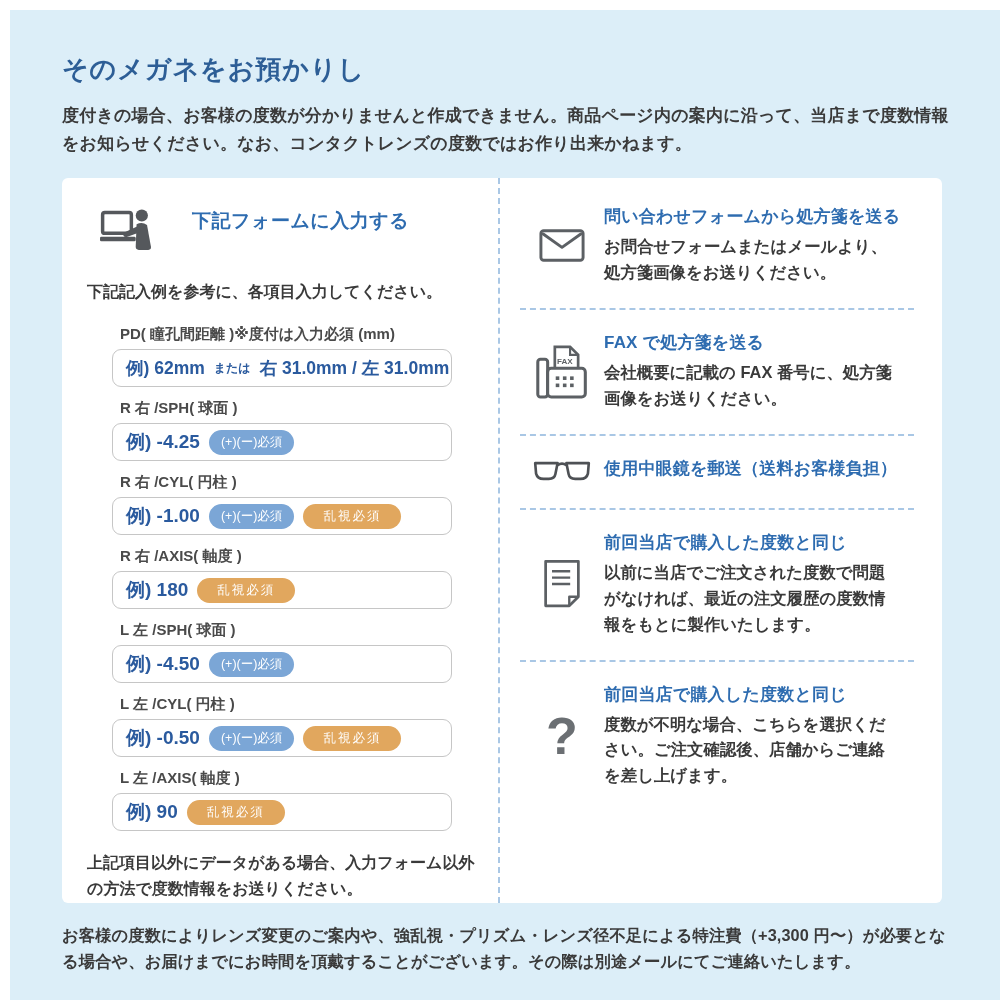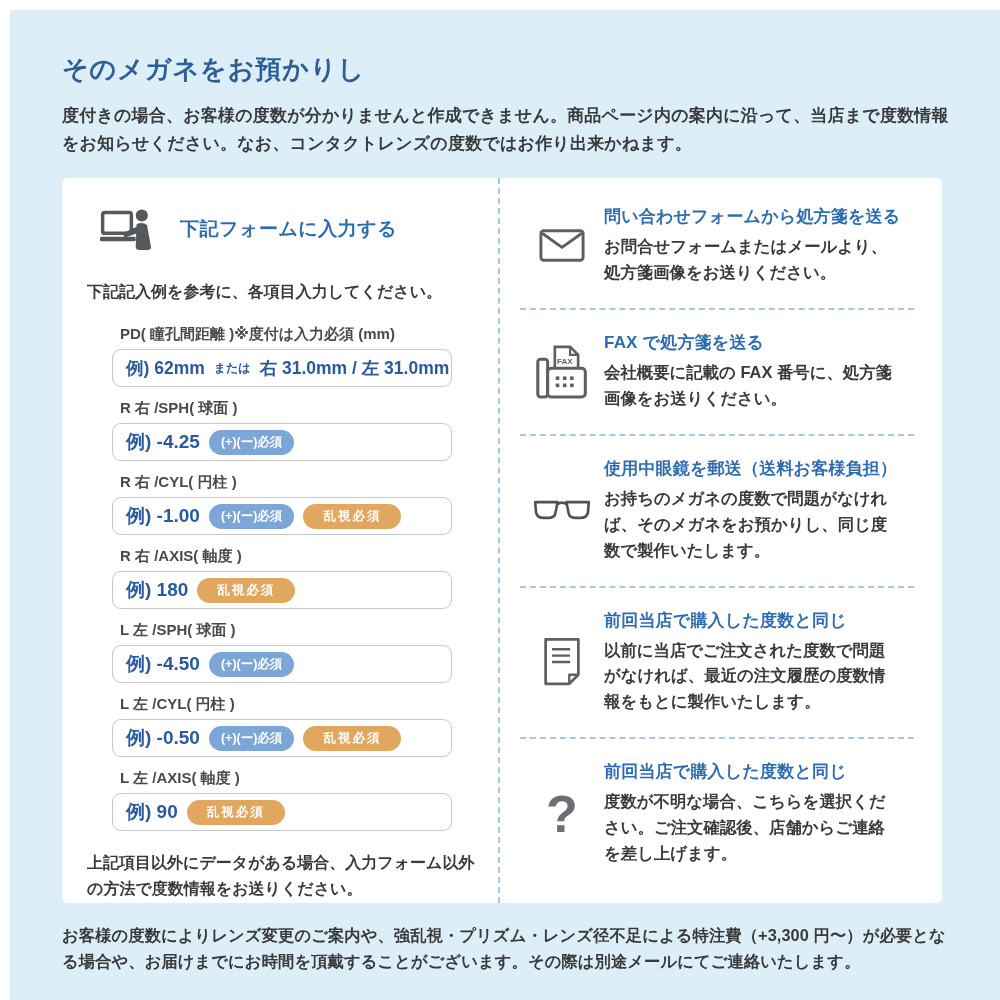--- a/index.html
+++ b/index.html
@@ -7,32 +7,32 @@
     font-family:"Liberation Sans","DejaVu Sans",sans-serif; }
   .panel { position:absolute; left:10px; top:10px; width:990px; height:990px;
     background:#dceef8; padding:42px 46px 0 52px; }
   .page-title { font-size:26px; font-weight:bold; color:#2d5e96; letter-spacing:1px; }
   .intro { margin-top:15px; width:888px; font-size:17px; line-height:1.62;
     color:#3a3a3a; font-weight:bold; letter-spacing:0.2px; }
   .card { margin-top:21px; width:880px; min-height:722px; background:#ffffff;
     border-radius:6px; display:flex; }
   
   .left-col { width:438px; border-right:2px dashed #a9c7e5; padding:30px 0 0 25px; }
-  .form-header { display:flex; align-items:center; gap:26px; margin-left:13px; }
+  .form-header { display:flex; align-items:flex-start; gap:38px; margin-left:13px; }
   .form-heading { font-size:19px; font-weight:bold; color:#2e6cb0; letter-spacing:0.5px; }
   .instruction { margin-top:32px; font-size:16px; font-weight:bold; color:#3a3a3a; }
   .form-rows { margin-top:22px; margin-left:25px; }
   .frow { margin-bottom:12px; }
   .frow-label { font-size:15px; font-weight:bold; color:#4a4a4a; margin-left:8px; margin-bottom:5px; }
   .fbox { width:340px; height:38px; background:#fff; border:1.5px solid #c6c6c6;
     border-radius:9px; display:flex; align-items:center; padding:0 10px 0 13px; gap:9px; }
   .ex { font-size:19px; font-weight:bold; color:#2a5a9e; white-space:nowrap; }
   .ex-sm { font-size:12px; font-weight:bold; color:#2a5a9e; white-space:nowrap; }
   .pd .ex { font-size:17.5px; }
-  .pill { display:inline-block; border-radius:15px; color:#ffffff; font-weight:bold;
+  .pill { display:inline-block; border-radius:15px; color:#ffffff; font-weight:normal;
     font-size:12.5px; padding:4px 12px; white-space:nowrap; }
   .pill-blue { background:#7ba6d6; }
   .pill-orange { background:#e1a75e; padding:4px 20px; letter-spacing:2px; }
   .form-note { margin-top:19px; width:392px; font-size:16px; font-weight:bold;
     color:#3a3a3a; line-height:1.65; }
   
   .right-col { flex:1; padding:6px 28px 0 20px; display:flex; flex-direction:column; }
   .method { display:flex; align-items:center; padding:21px 0 22px 0; }
   .method + .method { border-top:2px dashed #a9c7e5; }
   .method-icon { width:84px; flex-shrink:0; display:flex; justify-content:center; align-items:center; }
@@ -180,21 +180,20 @@
       <div class="method">
         <div class="method-icon">
           <svg width="58" height="24" viewBox="0 0 66 26">
             <path d="M2.5 4 H28 L25.5 16.5 Q24.5 22 18 22 H12 Q5 22 3.5 16 Z" fill="none" stroke="#4e5155" stroke-width="3" stroke-linejoin="round"></path>
             <path d="M63.5 4 H38 L40.5 16.5 Q41.5 22 48 22 H54 Q61 22 62.5 16 Z" fill="none" stroke="#4e5155" stroke-width="3" stroke-linejoin="round"></path>
             <path d="M28 6.5 Q33 2.5 38 6.5" fill="none" stroke="#4e5155" stroke-width="3"></path>
           </svg>
         </div>
         <div class="method-text">
           <div class="method-title">使用中眼鏡を郵送（送料お客様負担）</div>
-          <div class="method-body">お持ちのメガネの度数で問題がなければ、そのメガネをお預かりし、同じ度数で製作いたします。</div>
         </div>
       </div>
 
       <div class="method">
         <div class="method-icon">
           <svg width="40" height="52" viewBox="0 0 44 56">
             <path d="M4 3 H40 V42 L30 52 H4 Z" fill="none" stroke="#5c6064" stroke-width="3" stroke-linejoin="round"></path>
             <path d="M40 42 H30 V52" fill="none" stroke="#5c6064" stroke-width="2.6" stroke-linejoin="round"></path>
             <path d="M11 14 H31 M11 21 H31 M11 28 H31" stroke="#5c6064" stroke-width="2.6"></path>
           </svg>

